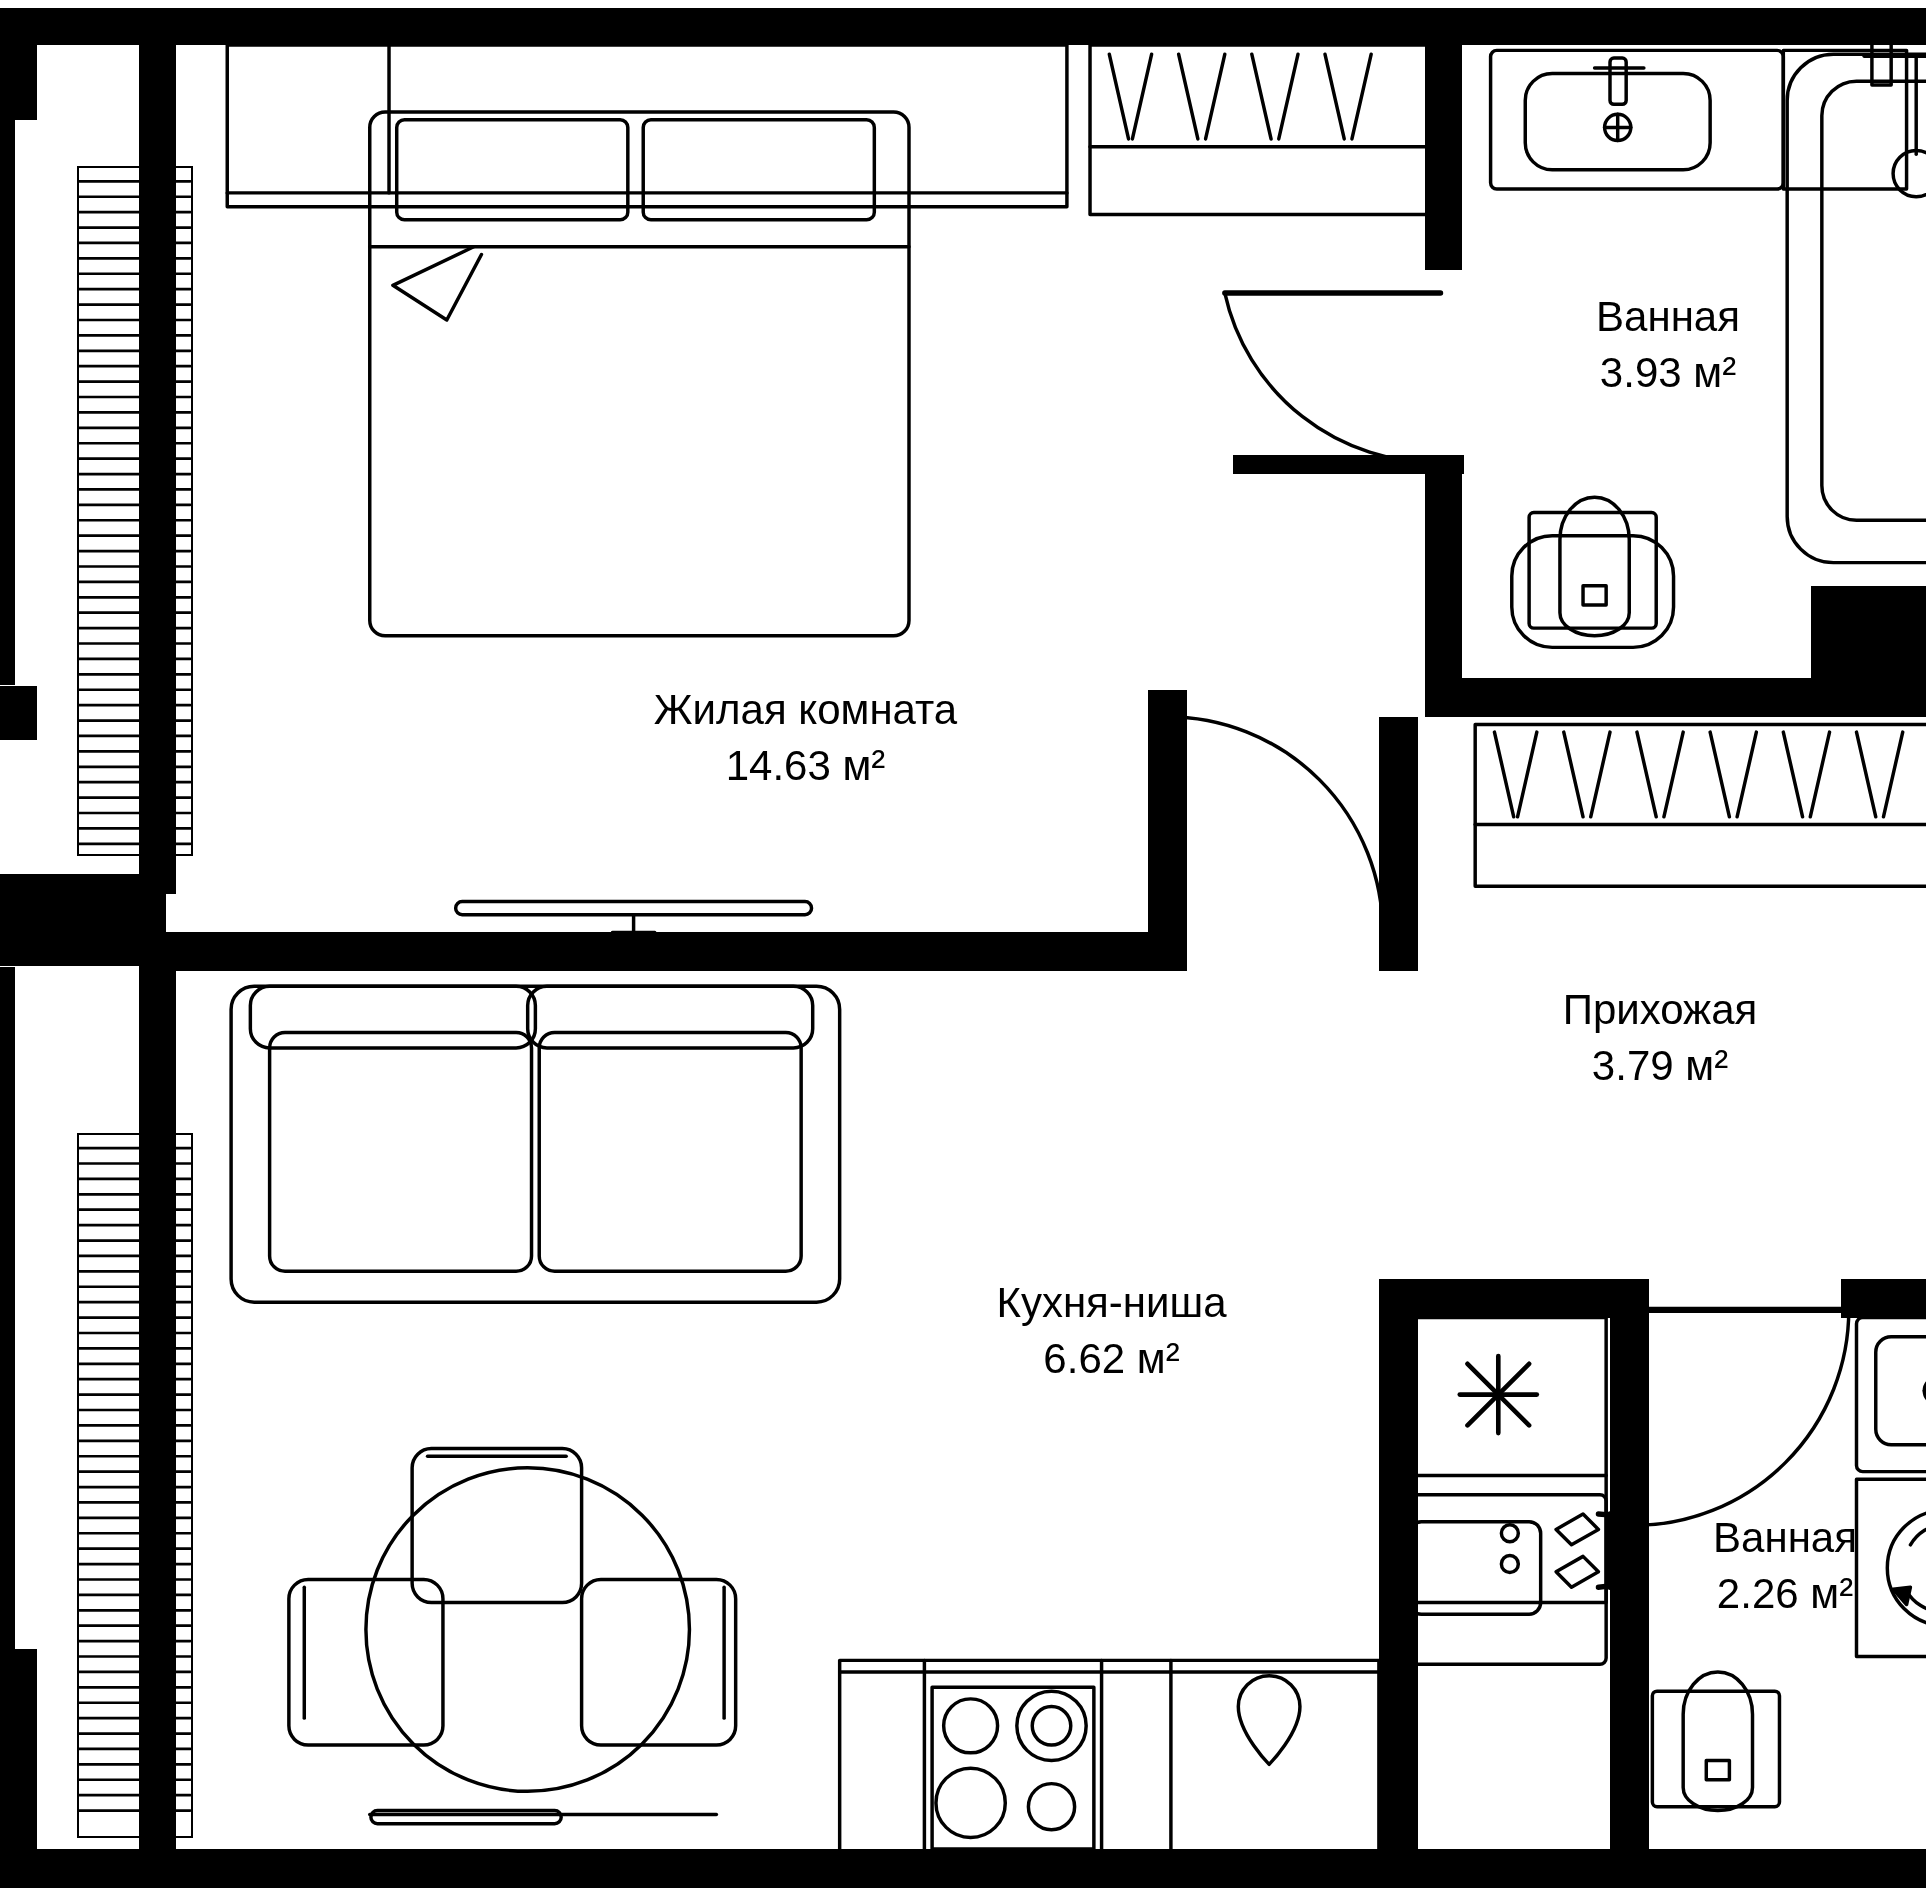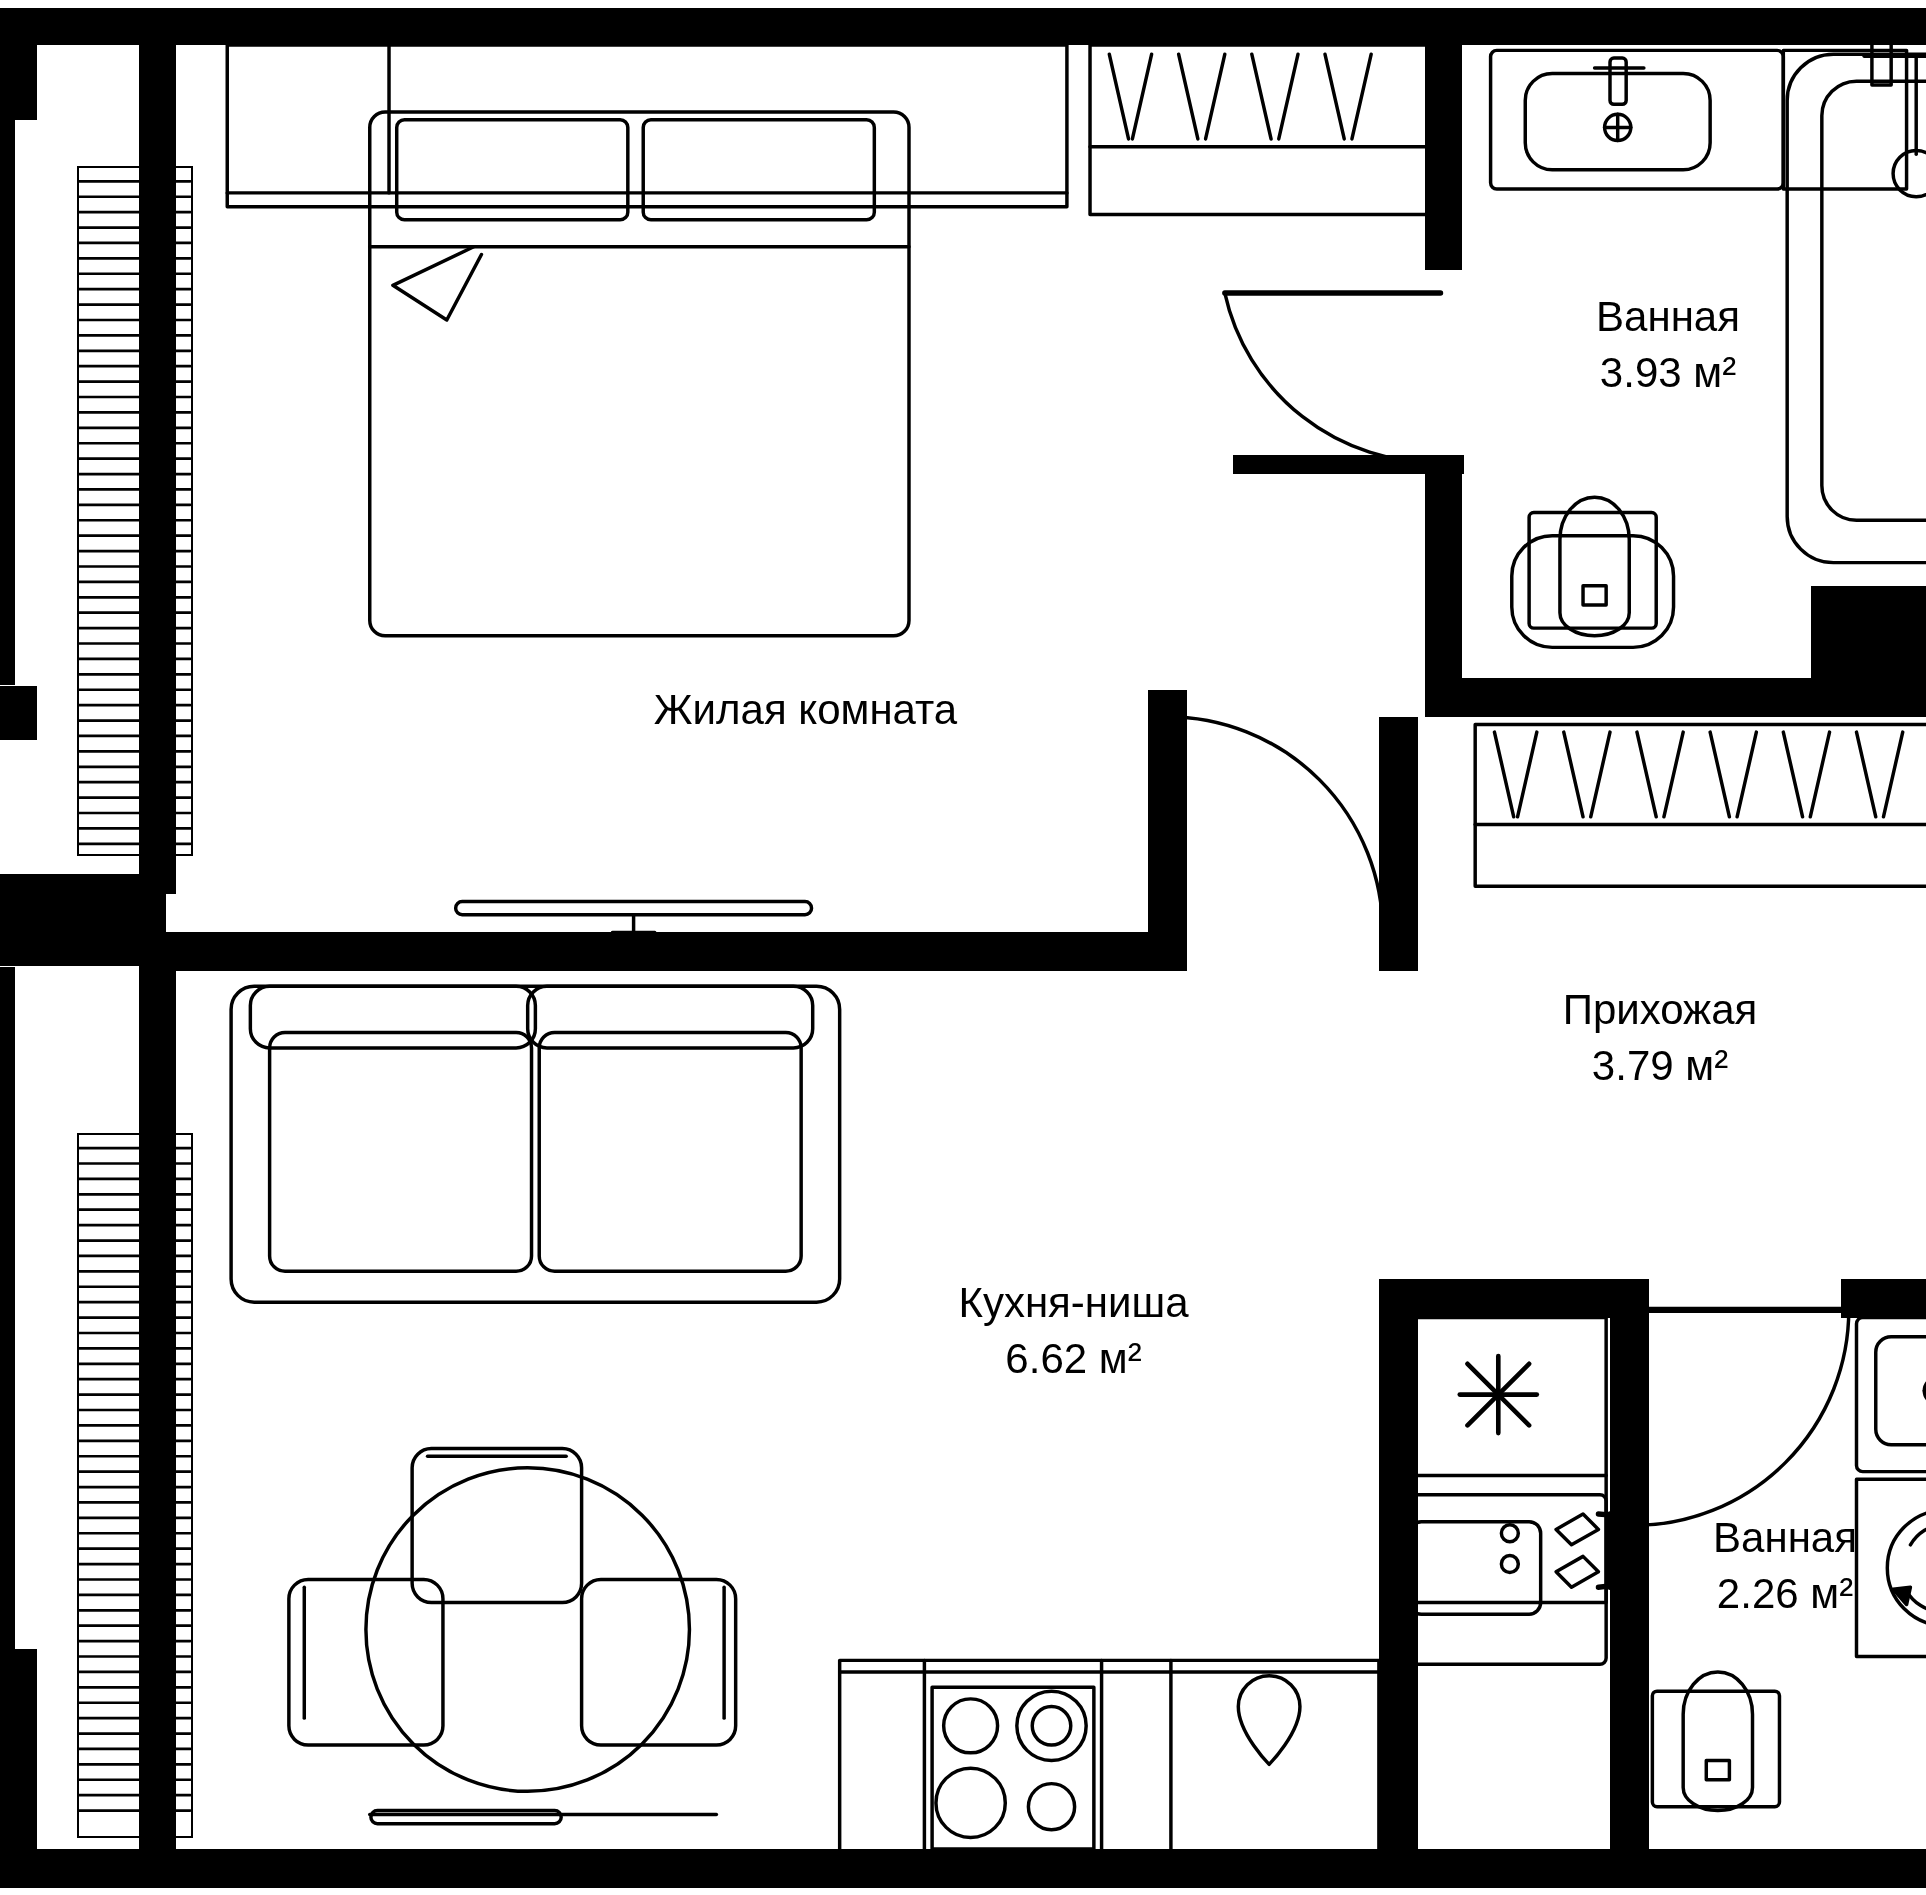--- a/index.html
+++ b/index.html
@@ -396,34 +396,35 @@
       <g stroke-width="14">
         <line x1="4180" y1="3930" x2="4180" y2="4120"></line>
         <path d="M 4150 3930 a 40 40 0 0 1 0 190"></path>
       </g>
 
     </g>
   </svg>
 
   <div class="room-label" style="left:432px; top:686px; width:747px;">
     <span class="room-name">Жилая комната</span>
+    <span class="room-area">14.63 м²</span>
   </div>
 
   <div class="room-label" style="left:1433px; top:293px; width:470px;">
     <span class="room-name">Ванная</span>
     <span class="room-area">3.93 м²</span>
   </div>
 
   <div class="room-label" style="left:1379px; top:986px; width:562px;">
     <span class="room-name">Прихожая</span>
     <span class="room-area">3.79 м²</span>
   </div>
 
 
-  <div class="room-label" style="left:823px; top:1279px; width:501px;">
+  <div class="room-label" style="left:861px; top:1279px; width:501px;">
     <span class="room-name">Кухня-ниша</span>
     <span class="room-area">6.62 м²</span>
   </div>
 
   <div class="room-label" style="left:1606px; top:1514px; width:358px;">
     <span class="room-name">Ванная</span>
     <span class="room-area">2.26 м²</span>
   </div>
 
 </div>

